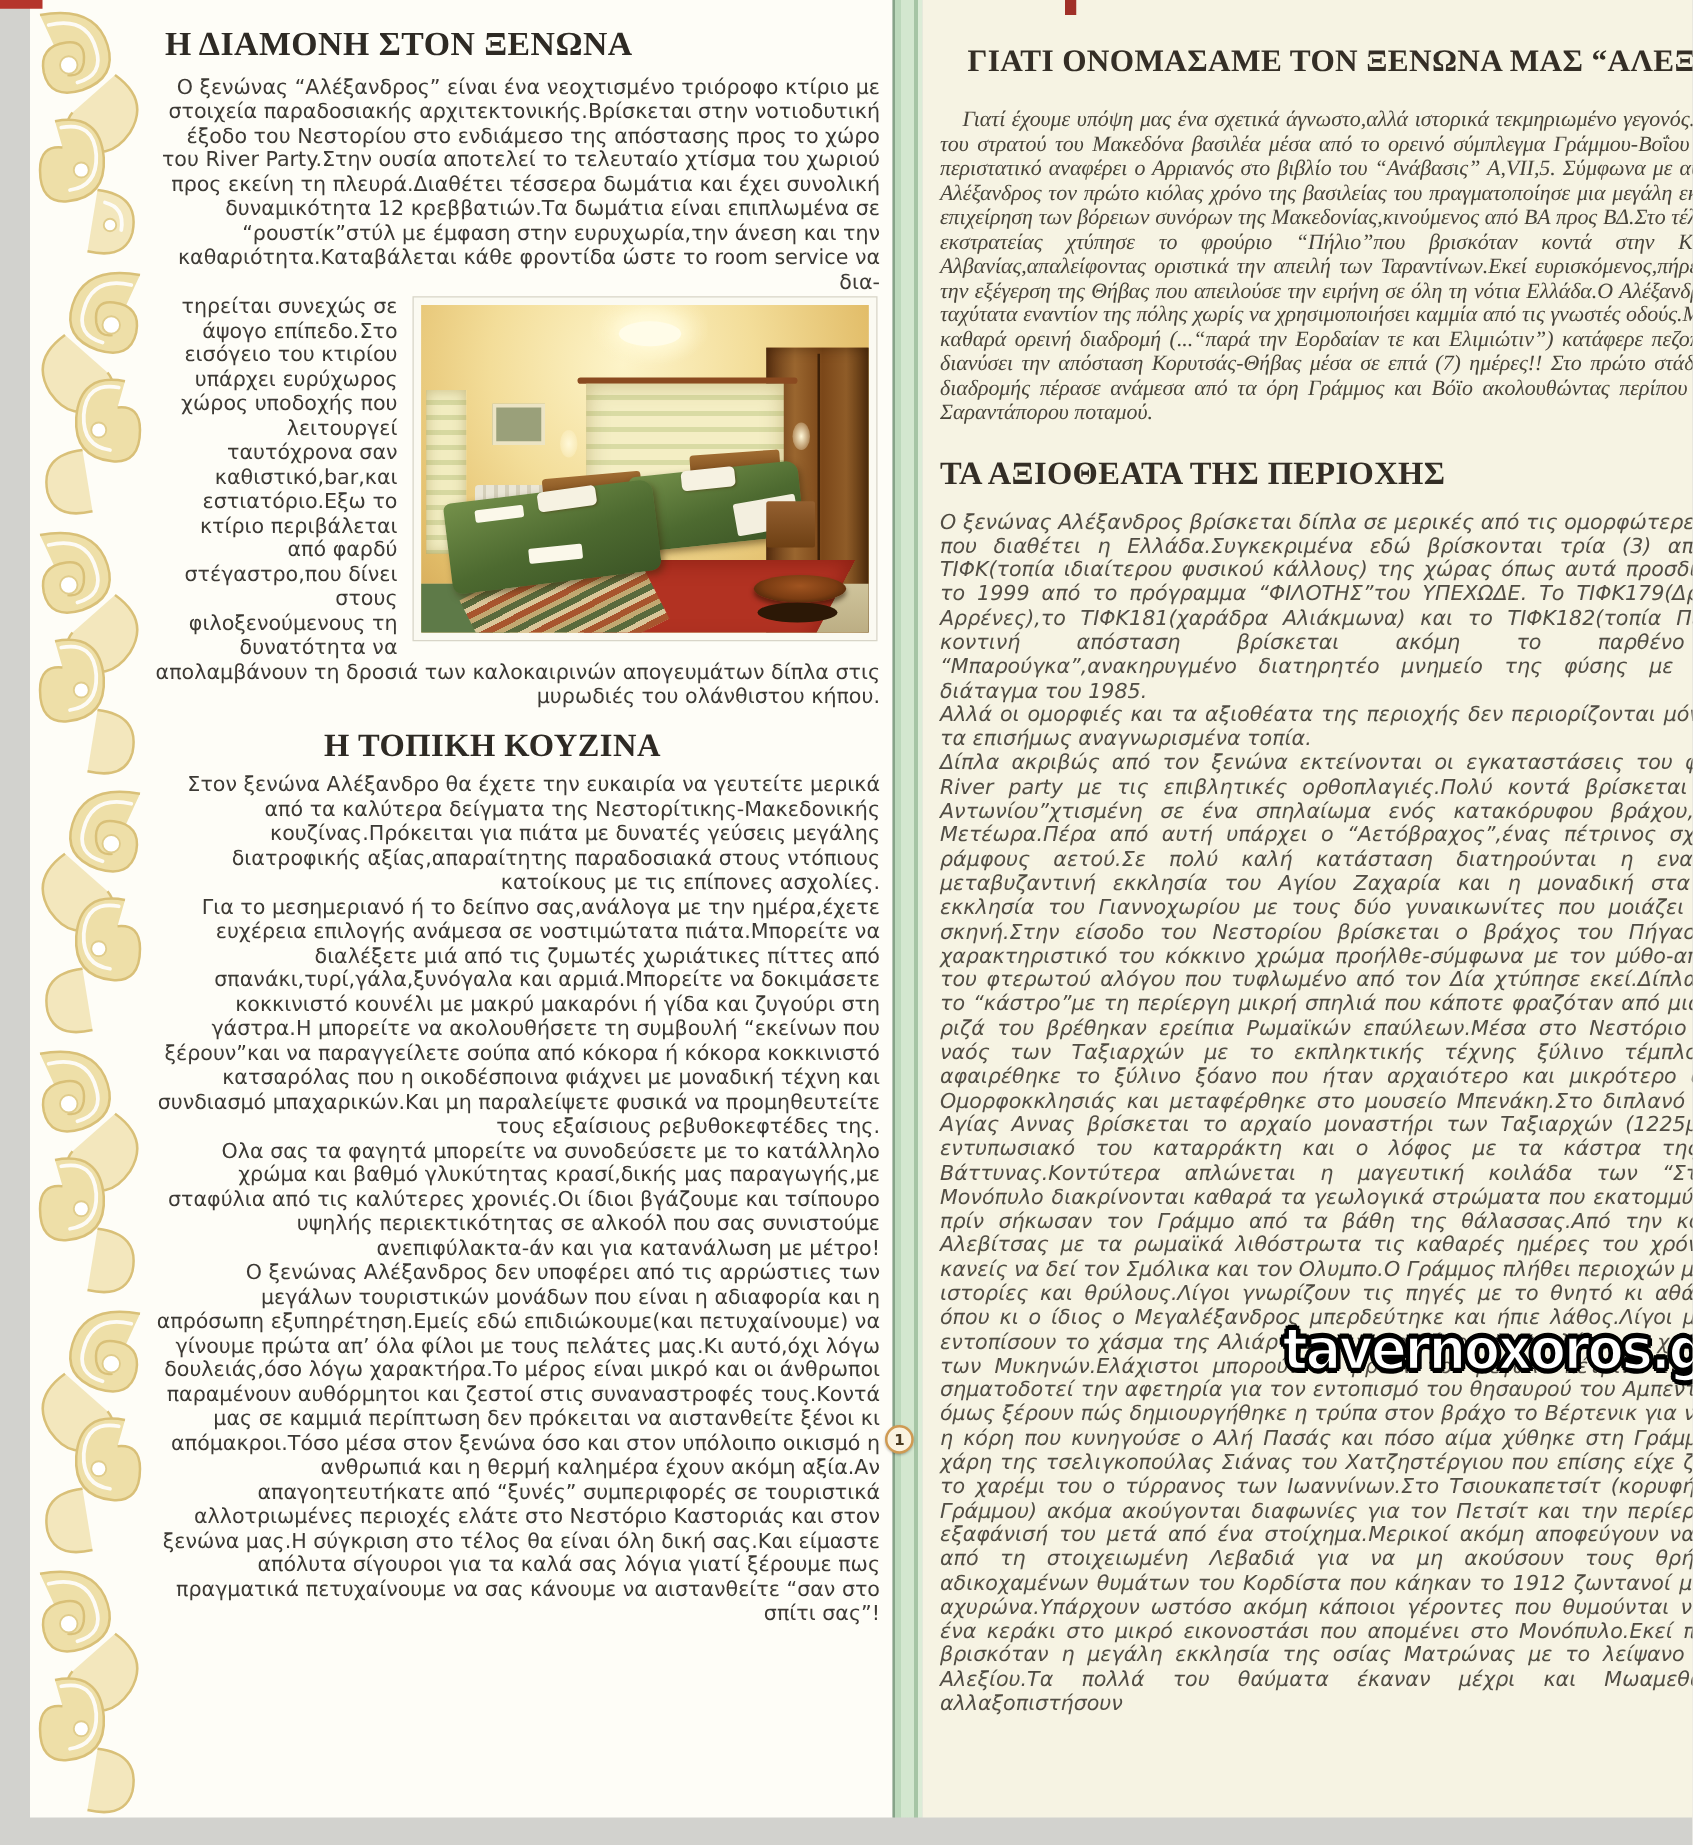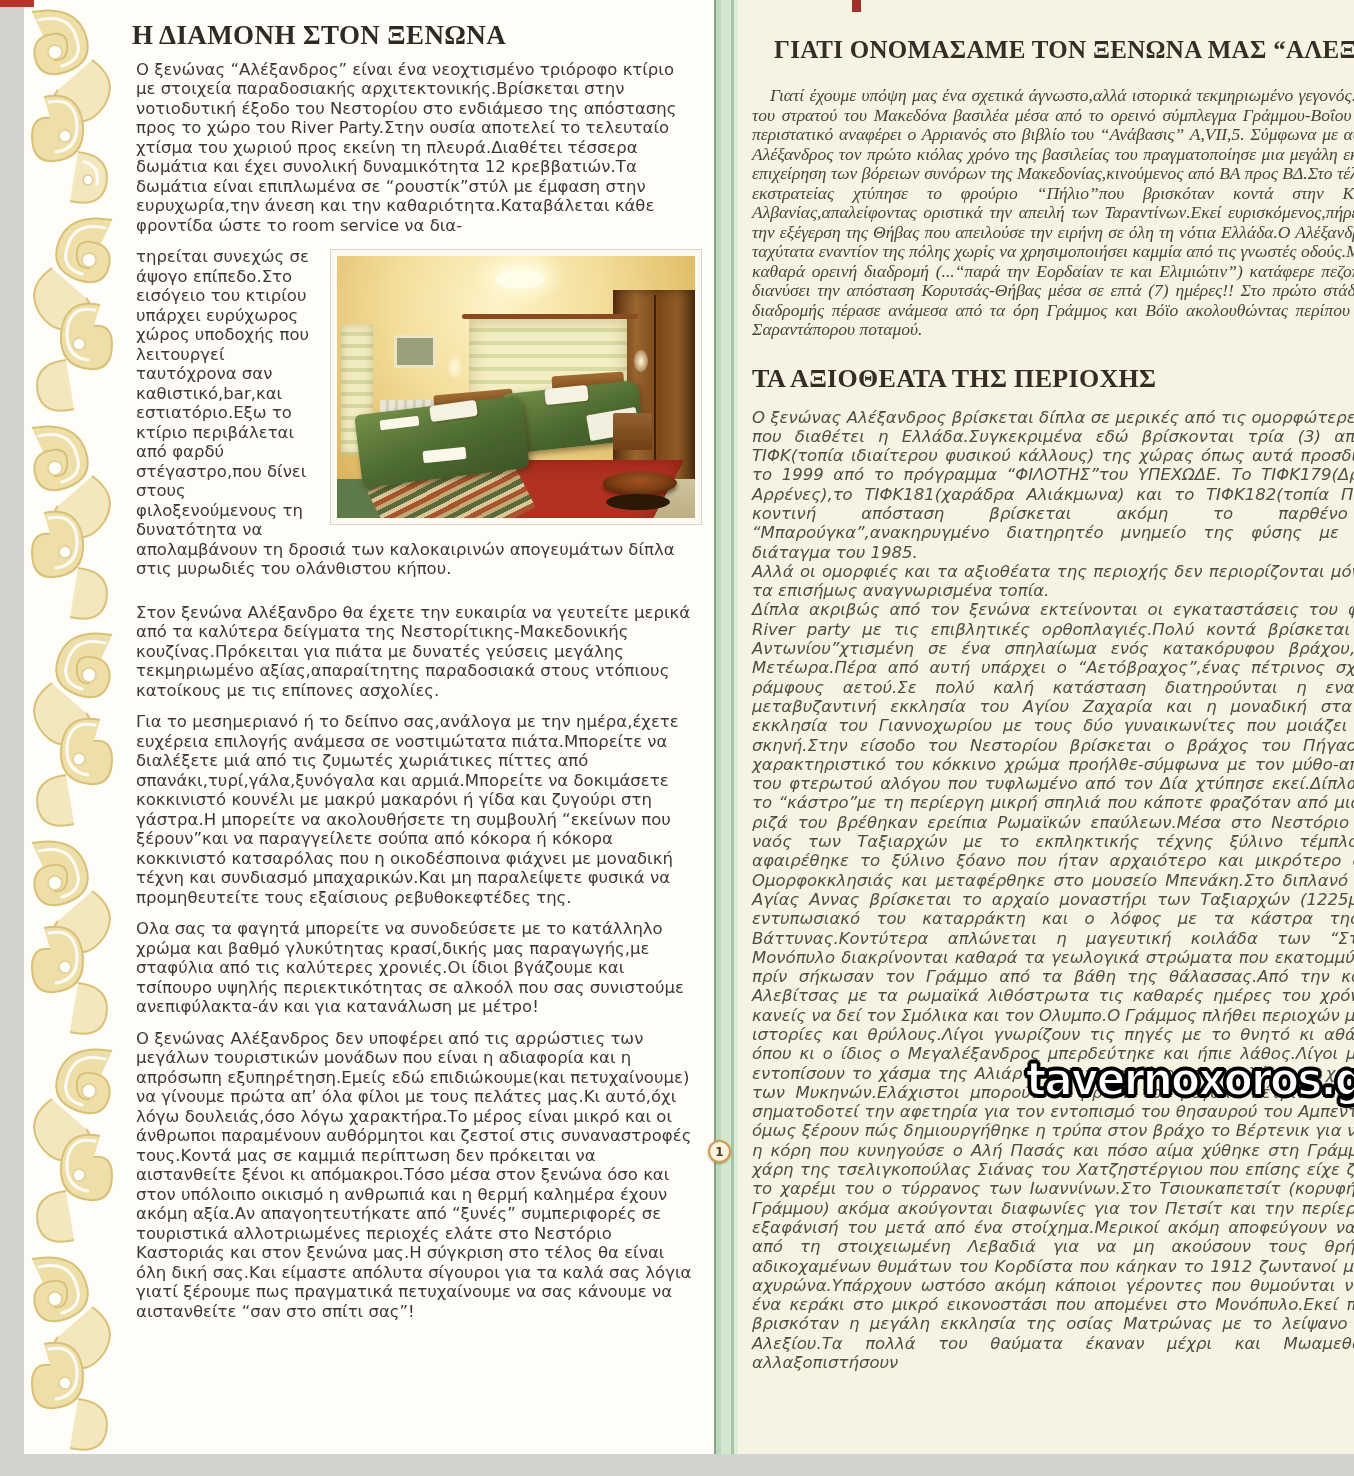--- a/index.html
+++ b/index.html
@@ -23,21 +23,21 @@
   .deco-border .orn:nth-child(even){transform:scaleX(-1);}
   .left-content{
     flex:1;padding:20px 10px 0 4px;box-sizing:border-box;
     color:#3d3a35;font-size:16.5px;line-height:19.5px;
   }
   .lh{font-family:"Liberation Serif",serif;font-weight:700;color:#2e2a24;
       letter-spacing:.4px;margin:0;}
   .lh1{font-size:27px;margin:6px 0 14px 8px;}
   .lh2{font-size:26px;text-align:center;margin:20px 40px 12px 0;}
   .lh3{font-size:26px;text-align:center;margin:24px 40px 12px 0;}
-  .lp{margin:12px;text-align:left;}
+  .lp{margin:0;text-align:right;}
   .photo-frame{
     float:right;width:372px;height:276px;margin:2px 2px 6px 12px;
     background:#fbfaf2;border:1px solid #d8d5c8;padding:6px;box-sizing:border-box;
   }
   .photo-scene{position:relative;width:358px;height:262px;overflow:hidden;background:#e8c77e;}
   .ph{position:absolute;}
   .ph-wall{inset:0;background:radial-gradient(ellipse at 45% 18%,#fdf4c9 0%,#f3dd99 38%,#e2bd69 72%,#c9984a 100%);}
   .ph-lampglow{left:38%;top:-4%;width:26%;height:22%;background:radial-gradient(ellipse,#fffce4 0%,rgba(255,244,200,.55) 45%,rgba(255,244,200,0) 75%);}
   .ph-lamp{left:44%;top:5%;width:50px;height:20px;border-radius:50%;background:#fffce8;box-shadow:0 0 14px 6px rgba(255,250,215,.9);}
   .ph-rod{left:35%;top:22%;width:49%;height:5px;background:#8a4a20;border-radius:3px;}
@@ -287,21 +287,22 @@
           <div class="ph ph-towel t2"></div>
           <div class="ph ph-nightstand"></div>
           <div class="ph ph-brazier-top"></div>
           <div class="ph ph-brazier-base"></div>
         </div>
       </div>
 
       <p class="lp">τηρείται συνεχώς σε άψογο επίπεδο.Στο εισόγειο του κτιρίου υπάρχει ευρύχωρος χώρος υποδοχής που λειτουργεί ταυτόχρονα σαν καθιστικό,bar,και εστιατόριο.Εξω το κτίριο περιβάλεται από φαρδύ στέγαστρο,που δίνει στους φιλοξενούμενους τη δυνατότητα να απολαμβάνουν τη δροσιά των καλοκαιρινών απογευμάτων δίπλα στις μυρωδιές του ολάνθιστου κήπου.</p>
       <div class="clear"></div>
 
-      <p class="lp">Στον ξενώνα Αλέξανδρο θα έχετε την ευκαιρία να γευτείτε μερικά από τα καλύτερα δείγματα της Νεστορίτικης-Μακεδονικής κουζίνας.Πρόκειται για πιάτα με δυνατές γεύσεις μεγάλης τεκμηριωμένο αξίας,απαραίτητης παραδοσιακά στους ντόπιους κατοίκους με τις επίπονες ασχολίες.</p>
+      <h2 class="lh lh2">Η ΤΟΠΙΚΗ ΚΟΥΖΙΝΑ</h2>
+      <p class="lp">Στον ξενώνα Αλέξανδρο θα έχετε την ευκαιρία να γευτείτε μερικά από τα καλύτερα δείγματα της Νεστορίτικης-Μακεδονικής κουζίνας.Πρόκειται για πιάτα με δυνατές γεύσεις μεγάλης διατροφικής αξίας,απαραίτητης παραδοσιακά στους ντόπιους κατοίκους με τις επίπονες ασχολίες.</p>
       <p class="lp">Για το μεσημεριανό ή το δείπνο σας,ανάλογα με την ημέρα,έχετε ευχέρεια επιλογής ανάμεσα σε νοστιμώτατα πιάτα.Μπορείτε να διαλέξετε μιά από τις ζυμωτές χωριάτικες πίττες από σπανάκι,τυρί,γάλα,ξυνόγαλα και αρμιά.Μπορείτε να δοκιμάσετε κοκκινιστό κουνέλι με μακρύ μακαρόνι ή γίδα και ζυγούρι στη γάστρα.Η μπορείτε να ακολουθήσετε τη συμβουλή “εκείνων που ξέρουν”και να παραγγείλετε σούπα από κόκορα ή κόκορα κοκκινιστό κατσαρόλας που η οικοδέσποινα φιάχνει με μοναδική τέχνη και συνδιασμό μπαχαρικών.Και μη παραλείψετε φυσικά να προμηθευτείτε τους εξαίσιους ρεβυθοκεφτέδες της.</p>
       <p class="lp">Ολα σας τα φαγητά μπορείτε να συνοδεύσετε με το κατάλληλο χρώμα και βαθμό γλυκύτητας κρασί,δικής μας παραγωγής,με σταφύλια από τις καλύτερες χρονιές.Οι ίδιοι βγάζουμε και τσίπουρο υψηλής περιεκτικότητας σε αλκοόλ που σας συνιστούμε ανεπιφύλακτα-άν και για κατανάλωση με μέτρο!</p>
 
       <p class="lp">Ο ξενώνας Αλέξανδρος δεν υποφέρει από τις αρρώστιες των μεγάλων τουριστικών μονάδων που είναι η αδιαφορία και η απρόσωπη εξυπηρέτηση.Εμείς εδώ επιδιώκουμε(και πετυχαίνουμε) να γίνουμε πρώτα απ’ όλα φίλοι με τους πελάτες μας.Κι αυτό,όχι λόγω δουλειάς,όσο λόγω χαρακτήρα.Το μέρος είναι μικρό και οι άνθρωποι παραμένουν αυθόρμητοι και ζεστοί στις συναναστροφές τους.Κοντά μας σε καμμιά περίπτωση δεν πρόκειται να αιστανθείτε ξένοι κι απόμακροι.Τόσο μέσα στον ξενώνα όσο και στον υπόλοιπο οικισμό η ανθρωπιά και η θερμή καλημέρα έχουν ακόμη αξία.Αν απαγοητευτήκατε από “ξυνές” συμπεριφορές σε τουριστικά αλλοτριωμένες περιοχές ελάτε στο Νεστόριο Καστοριάς και στον ξενώνα μας.Η σύγκριση στο τέλος θα είναι όλη δική σας.Και είμαστε απόλυτα σίγουροι για τα καλά σας λόγια γιατί ξέρουμε πως πραγματικά πετυχαίνουμε να σας κάνουμε να αιστανθείτε “σαν στο σπίτι σας”!</p>
     </div>
   </div>
 
   <div class="gutter">
     <div class="page-marker">1</div>
   </div>

